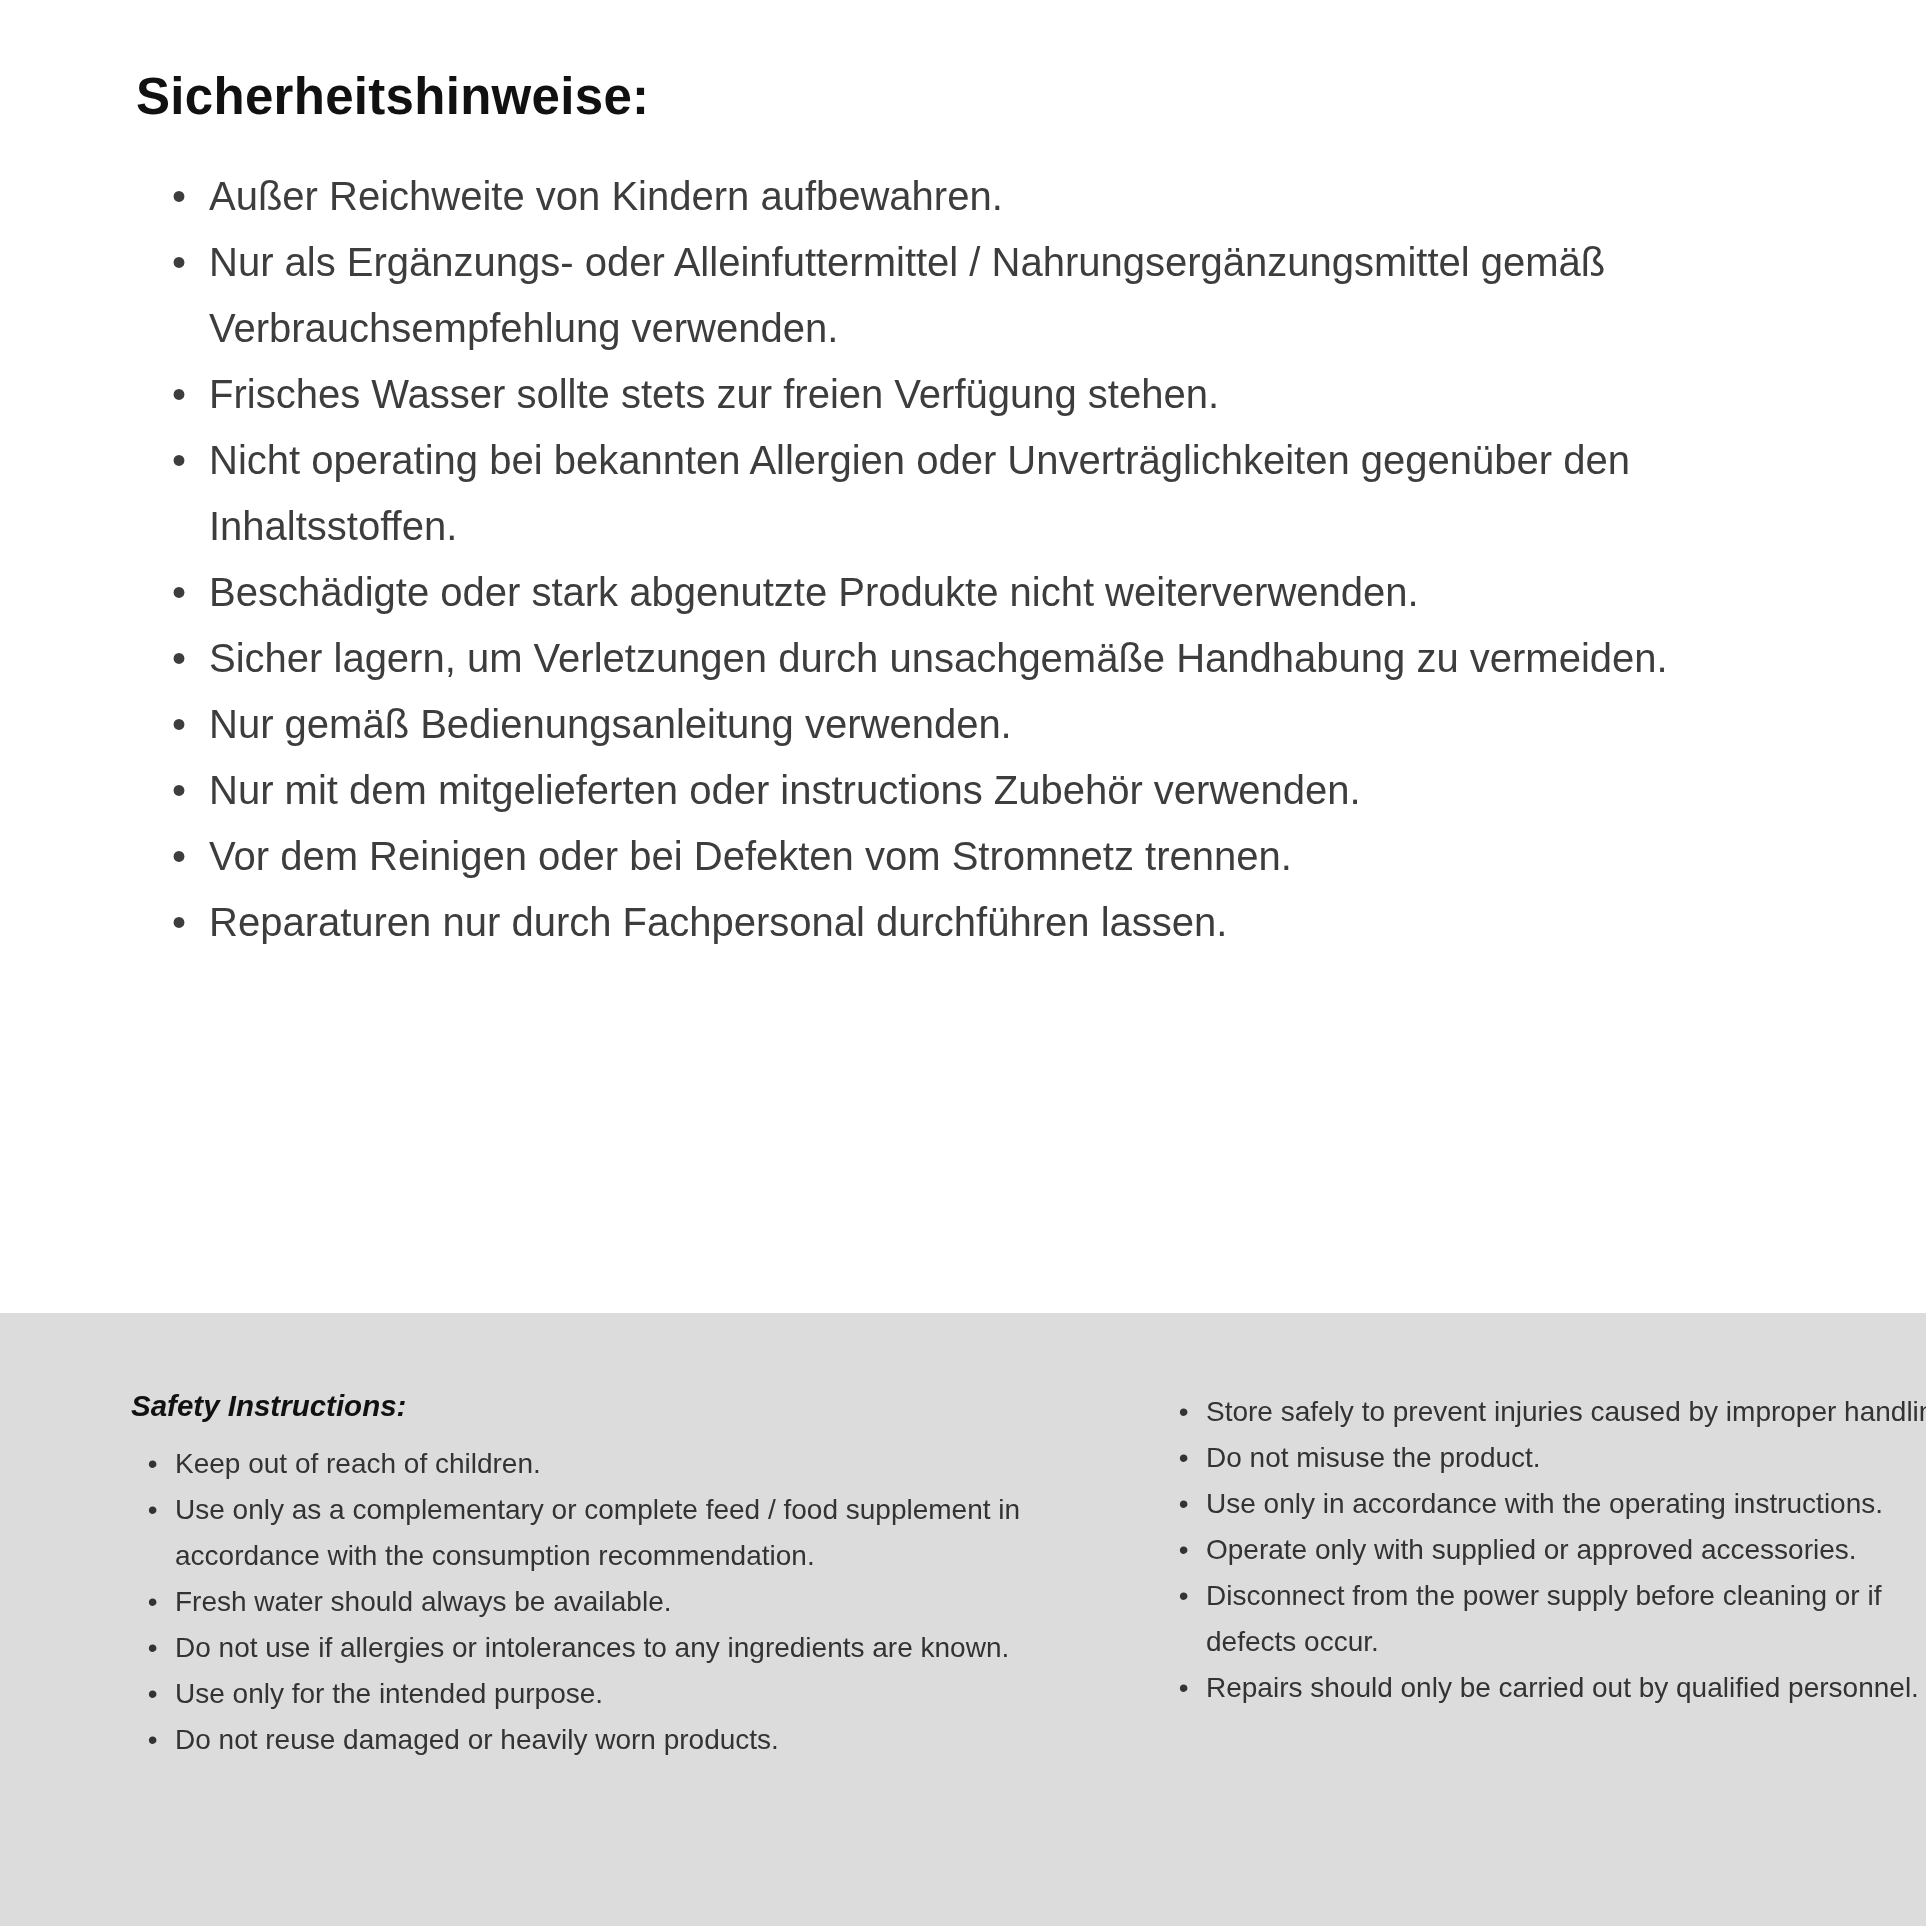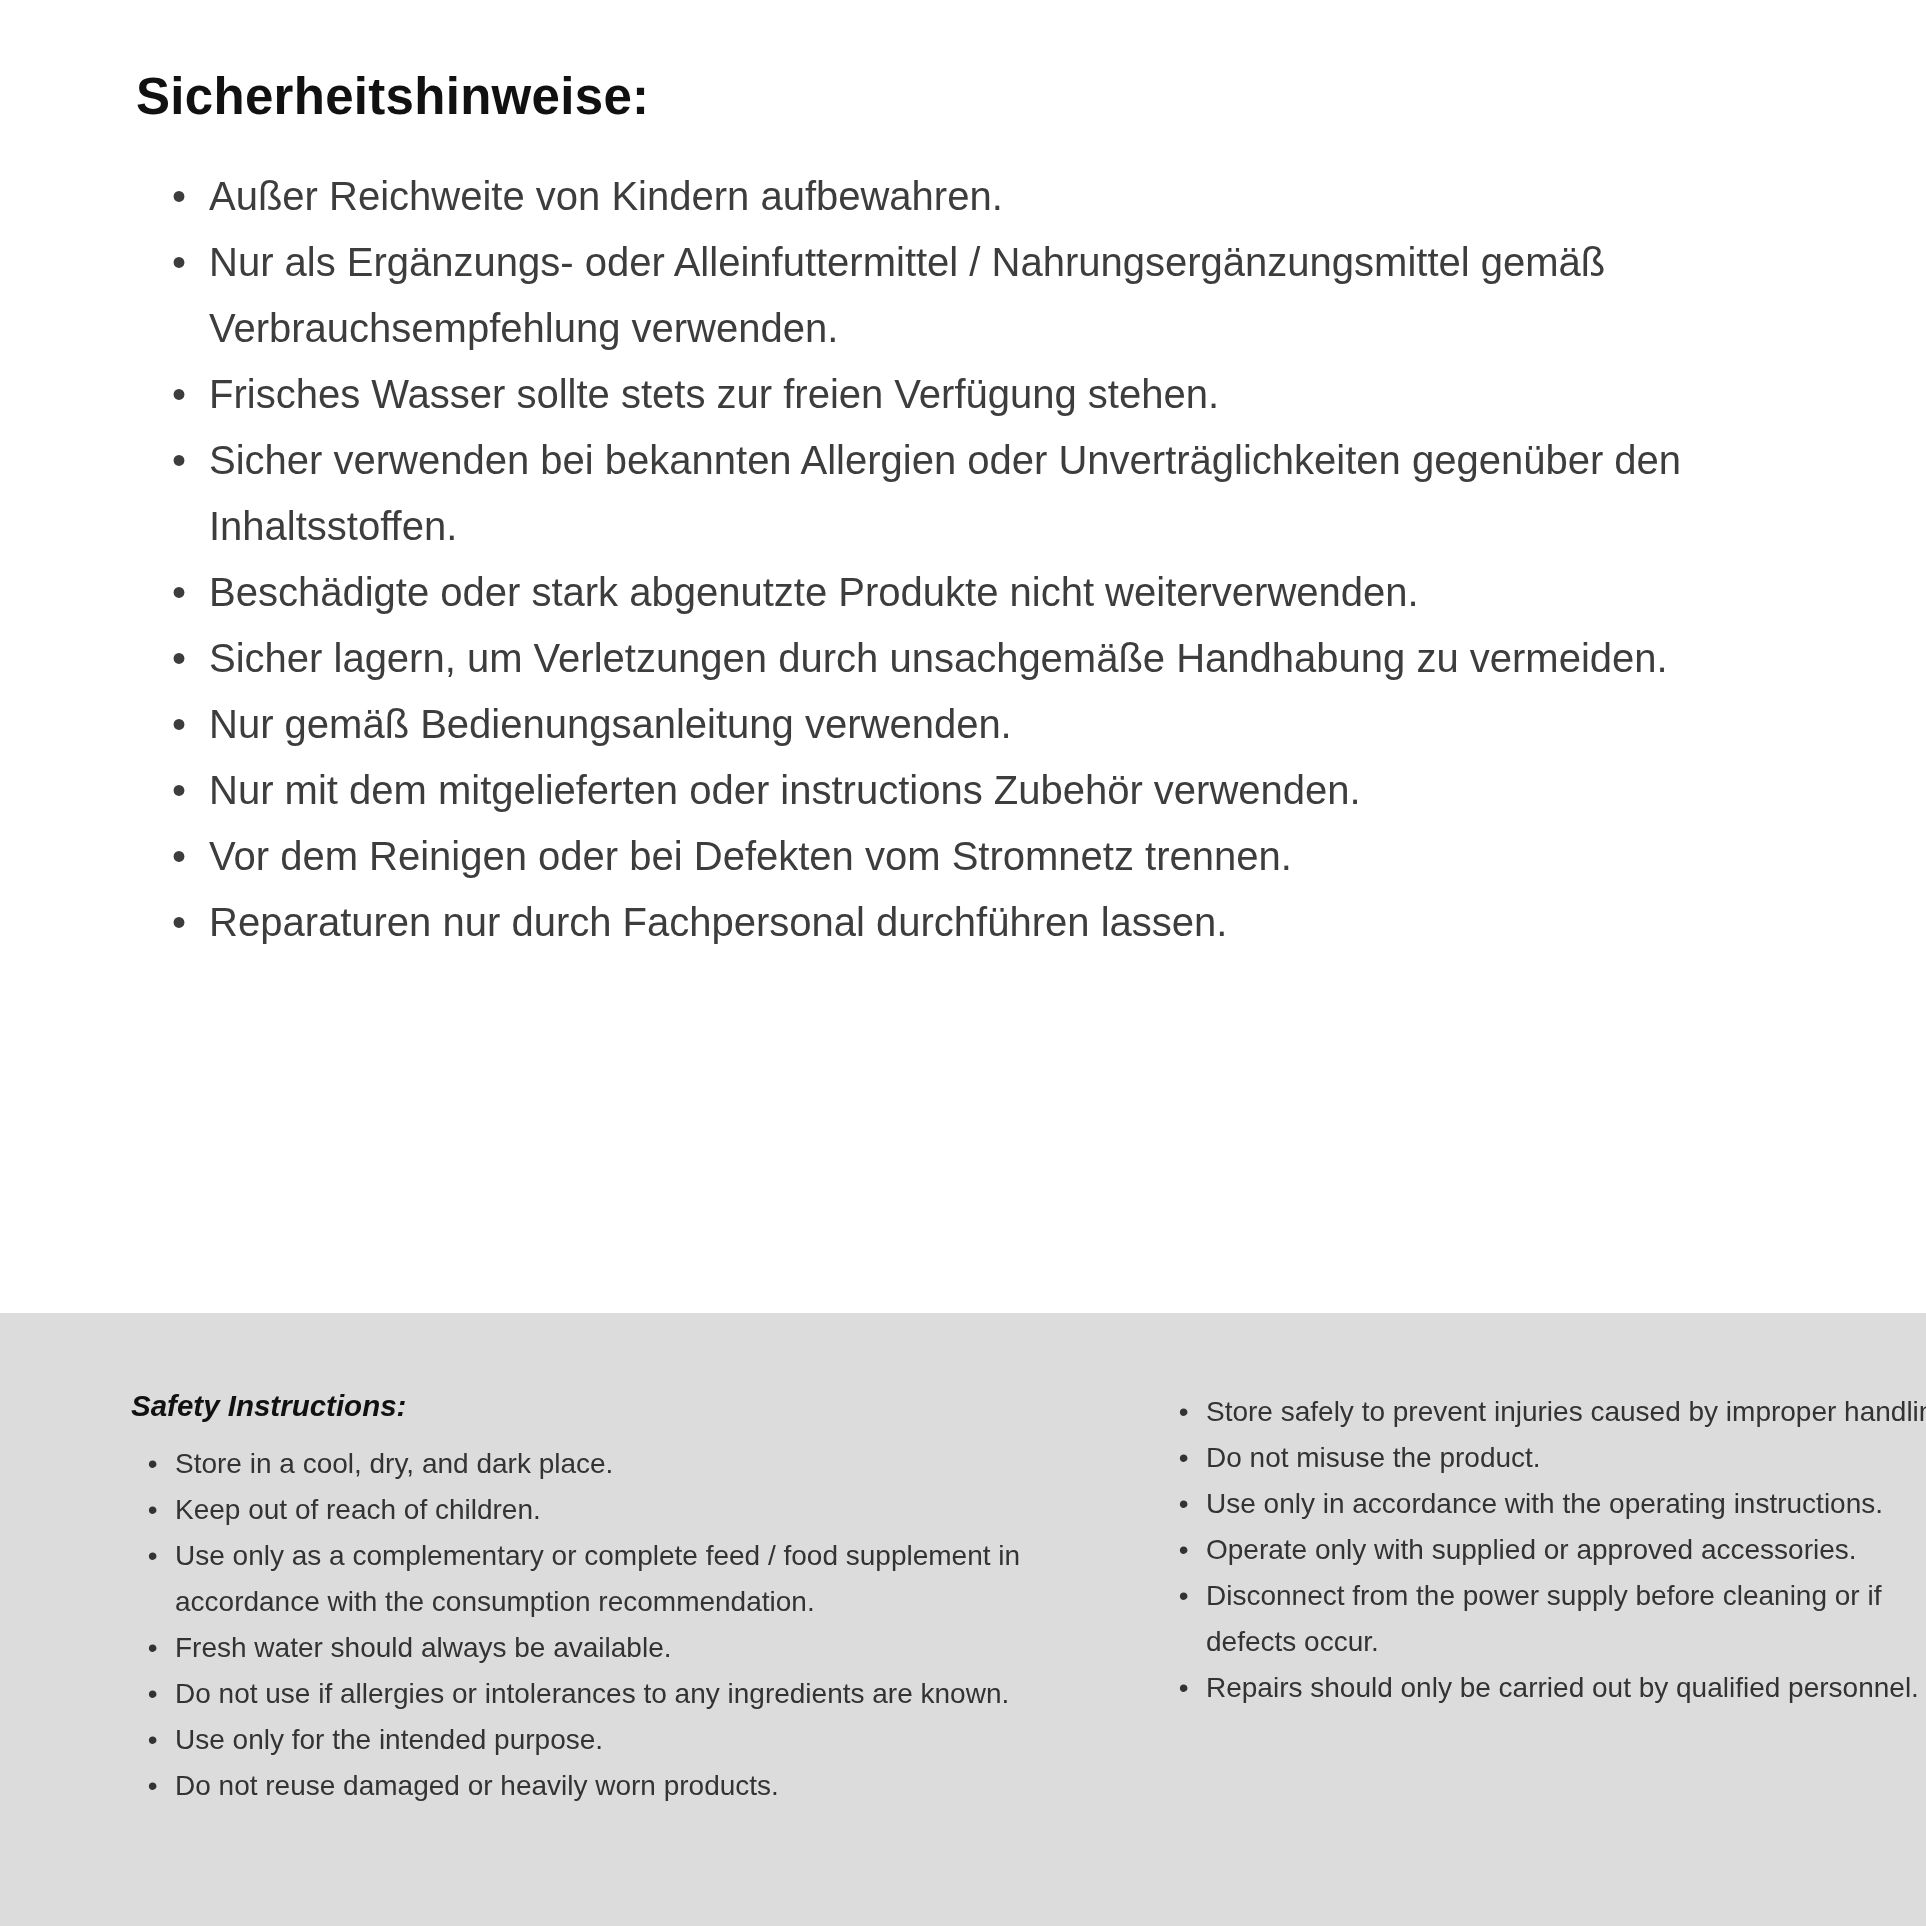--- a/index.html
+++ b/index.html
@@ -94,35 +94,34 @@
 <body>
 
 <div class="page">
 
   <section class="section-german">
     <h1 class="german-title">Sicherheitshinweise:</h1>
     <ul class="german-list">
       <li>Außer Reichweite von Kindern aufbewahren.</li>
       <li>Nur als Ergänzungs- oder Alleinfuttermittel / Nahrungsergänzungsmittel gemäß Verbrauchsempfehlung verwenden.</li>
       <li>Frisches Wasser sollte stets zur freien Verfügung stehen.</li>
-      <li>Sicher verwenden bei bekannten Allergien oder Unverträglichkeiten gegenüber den Inhaltsstoffen.</li>
+      <li>Nicht operating bei bekannten Allergien oder Unverträglichkeiten gegenüber den Inhaltsstoffen.</li>
       <li>Beschädigte oder stark abgenutzte Produkte nicht weiterverwenden.</li>
       <li>Sicher lagern, um Verletzungen durch unsachgemäße Handhabung zu vermeiden.</li>
       <li>Nur gemäß Bedienungsanleitung verwenden.</li>
       <li>Nur mit dem mitgelieferten oder instructions Zubehör verwenden.</li>
       <li>Vor dem Reinigen oder bei Defekten vom Stromnetz trennen.</li>
       <li>Reparaturen nur durch Fachpersonal durchführen lassen.</li>
     </ul>
   </section>
 
   <section class="section-english">
     <div class="col-left">
       <h2 class="english-title">Safety Instructions:</h2>
       <ul class="english-list">
-        <li>Store in a cool, dry, and dark place.</li>
         <li>Keep out of reach of children.</li>
         <li>Use only as a complementary or complete feed / food supplement in accordance with the consumption recommendation.</li>
         <li>Fresh water should always be available.</li>
         <li>Do not use if allergies or intolerances to any ingredients are known.</li>
         <li>Use only for the intended purpose.</li>
         <li>Do not reuse damaged or heavily worn products.</li>
       </ul>
     </div>
     <div class="col-right">
       <ul class="english-list">

